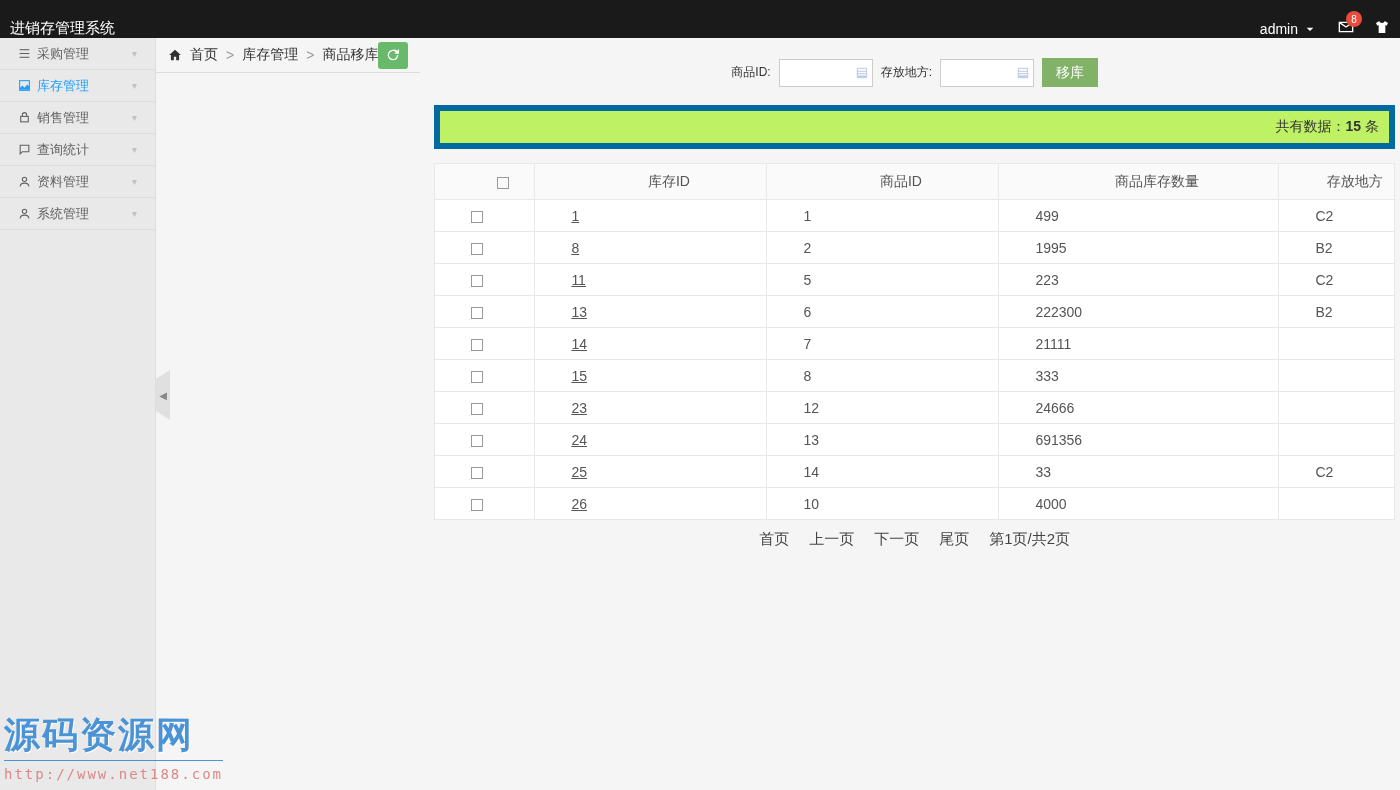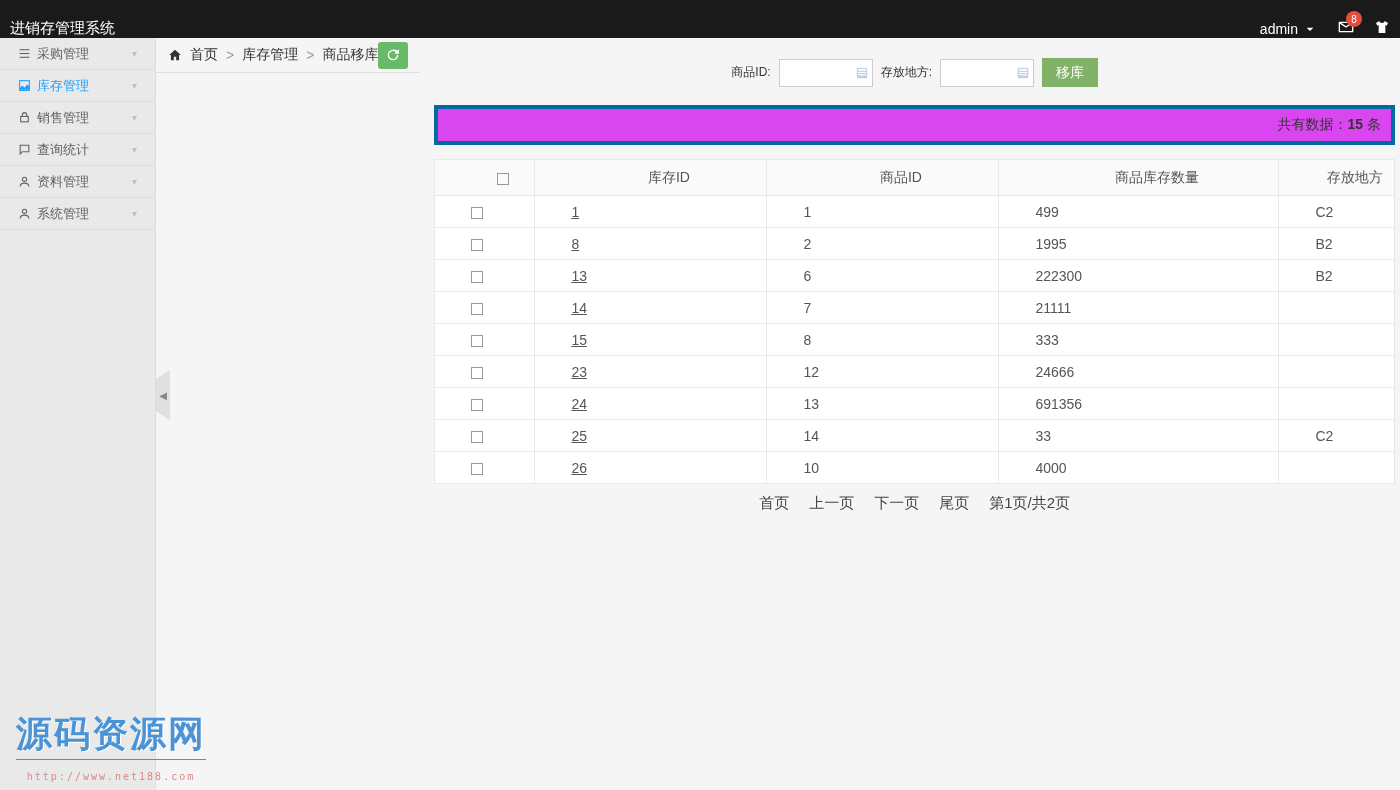--- a/index.html
+++ b/index.html
@@ -43,21 +43,21 @@
 
 
 .search-bar { display: flex; justify-content: center; align-items: center; gap: 8px; padding: 10px 0 18px; }
 .search-bar label { font-size: 12px; }
 .input-wrap { position: relative; }
 .input-wrap input { width: 94px; height: 28px; border: 1px solid #ccc; padding: 0 24px 0 6px; font-size: 13px; }
 .input-icon { position: absolute; right: 4px; top: 50%; transform: translateY(-50%); width: 14px; height: 14px; fill: #93a9cd; cursor: pointer; }
 .btn-move { height: 29px; padding: 0 14px; background: #81b268; color: #fff; border: none; font-size: 14px; cursor: pointer; }
 
 
-.count-row { background: #d946ef; border: 4px solid #0369a1; padding: 7px 10px; text-align: right; font-size: 14px; color: #333; margin-bottom: 14px; }
+.count-row { background: #bef264; border: 6px solid #0369a1; padding: 7px 10px; text-align: right; font-size: 14px; color: #333; margin-bottom: 14px; }
 .count-row .num { font-weight: bold; }
 
 
 table { width: 100%; border-collapse: collapse; background: #fff; }
 th, td { border: 1px solid #e8e8e8; font-size: 14px; color: #555; padding-left: 36px; }
 th { height: 36px; font-weight: normal; background: #fafafa; }
 td { height: 32px; }
 .chk-cell { width: 100px; }
 .id-cell { width: 232px; text-align: left; }
 .id-cell a { color: #555; text-decoration: underline; cursor: pointer; }
@@ -65,23 +65,23 @@
 .qty-cell { width: 280px; }
 
 .chk { display: inline-block; width: 12px; height: 12px; border: 1px solid #999; cursor: pointer; vertical-align: middle; }
 
 
 .pager { display: flex; justify-content: center; gap: 20px; padding: 10px 0; font-size: 15px; color: #444; }
 .pager span { cursor: pointer; }
 .pager span:last-child { cursor: default; }
 
 
-.watermark { position: fixed; left: 16px; bottom: 8px; font-family: "KaiTi", "STKaiti", serif; pointer-events: none; }
+.watermark { position: fixed; left: 4px; bottom: 8px; font-family: "KaiTi", "STKaiti", serif; pointer-events: none; }
 .wm-main { font-size: 36px; color: #4993d6; font-weight: bold; letter-spacing: 2px; text-shadow: 1px 1px 0 #fff; border-bottom: 1px solid #4993d6; }
-.wm-url { font-size: 10px; color: #d88; text-align: center; letter-spacing: 2px; margin-top: 11px; font-family: monospace; }
+.wm-url { font-size: 14px; color: #d88; text-align: center; letter-spacing: 2px; margin-top: 5px; font-family: monospace; }
 </style>
 </head>
 <body>
 
 <div class="topbar">
   <span class="topbar-title">进销存管理系统</span>
   <div class="topbar-right">
     <div class="user-dropdown">
       <span>admin</span>
       <svg class="icon-svg" viewBox="0 0 24 24">
@@ -226,20 +226,27 @@
             </tr>
             <tr>
               <td class="chk-cell"><span class="chk"></span></td>
               <td class="id-cell"><a>8</a></td>
               <td class="prod-cell">2</td>
               <td class="qty-cell">1995</td>
               <td>B2</td>
             </tr>
             <tr>
               <td class="chk-cell"><span class="chk"></span></td>
+              <td class="id-cell"><a>11</a></td>
+              <td class="prod-cell">5</td>
+              <td class="qty-cell">223</td>
+              <td>C2</td>
+            </tr>
+            <tr>
+              <td class="chk-cell"><span class="chk"></span></td>
               <td class="id-cell"><a>13</a></td>
               <td class="prod-cell">6</td>
               <td class="qty-cell">222300</td>
               <td>B2</td>
             </tr>
             <tr>
               <td class="chk-cell"><span class="chk"></span></td>
               <td class="id-cell"><a>14</a></td>
               <td class="prod-cell">7</td>
               <td class="qty-cell">21111</td>

